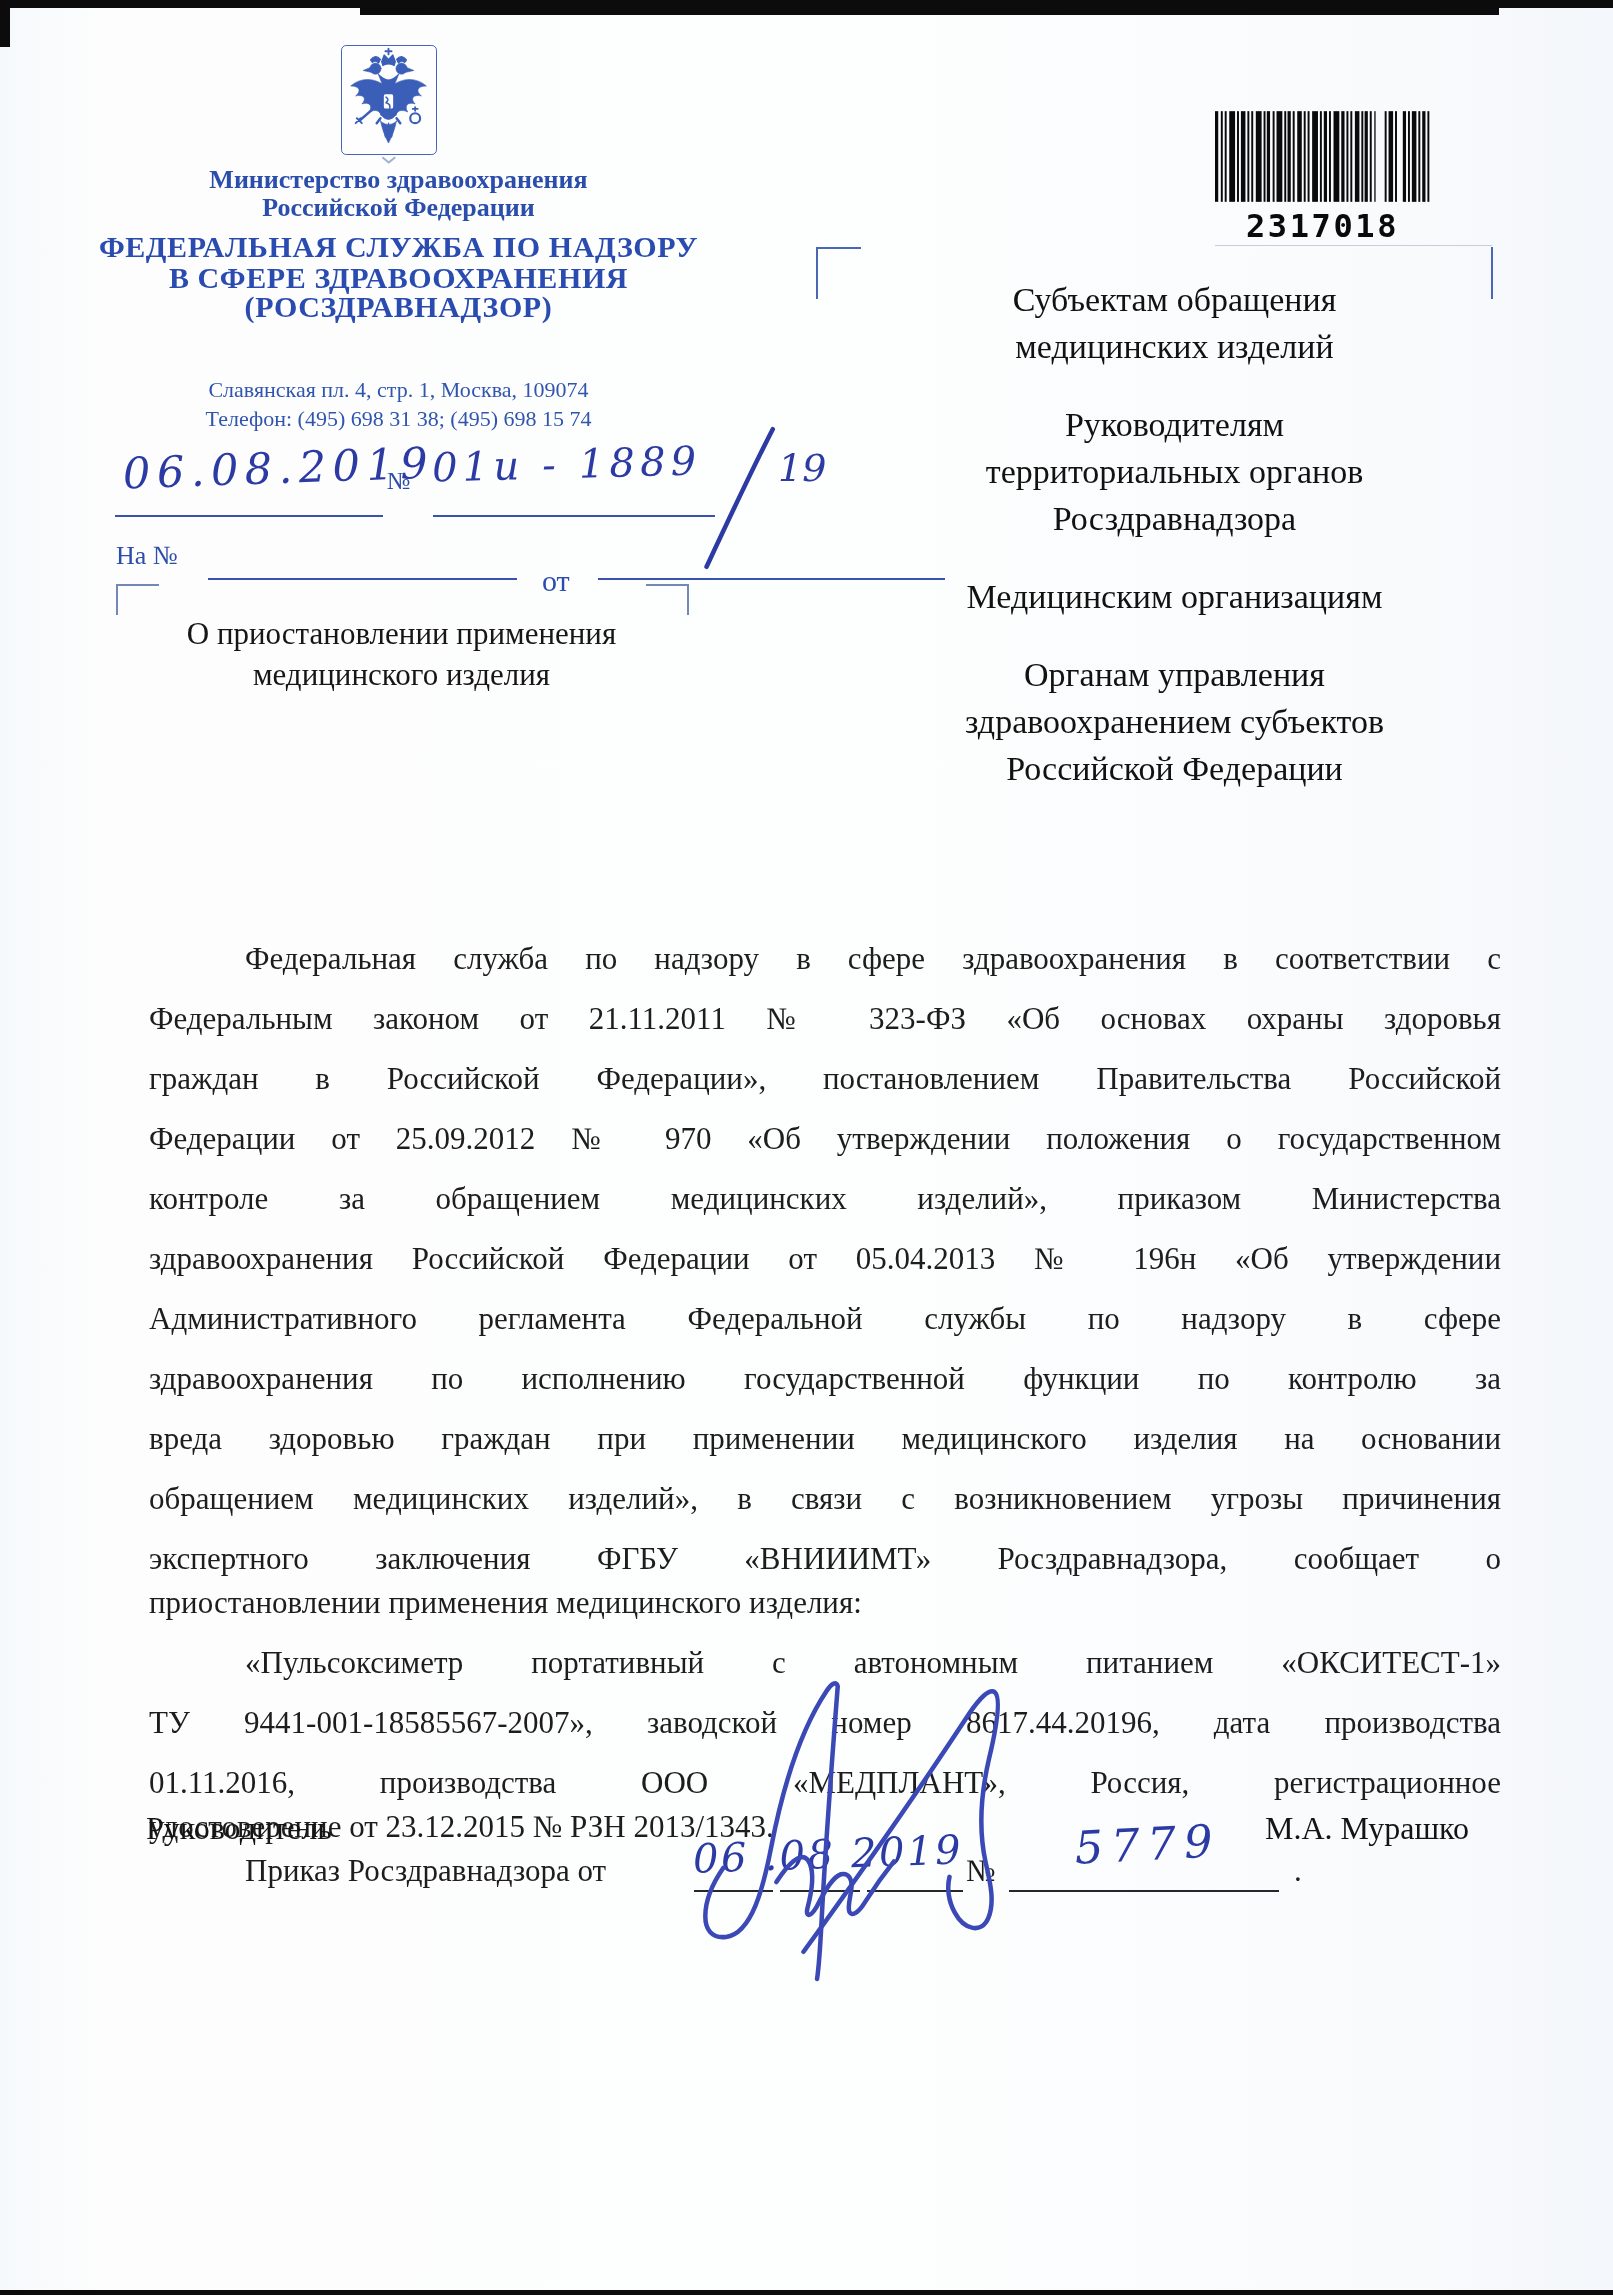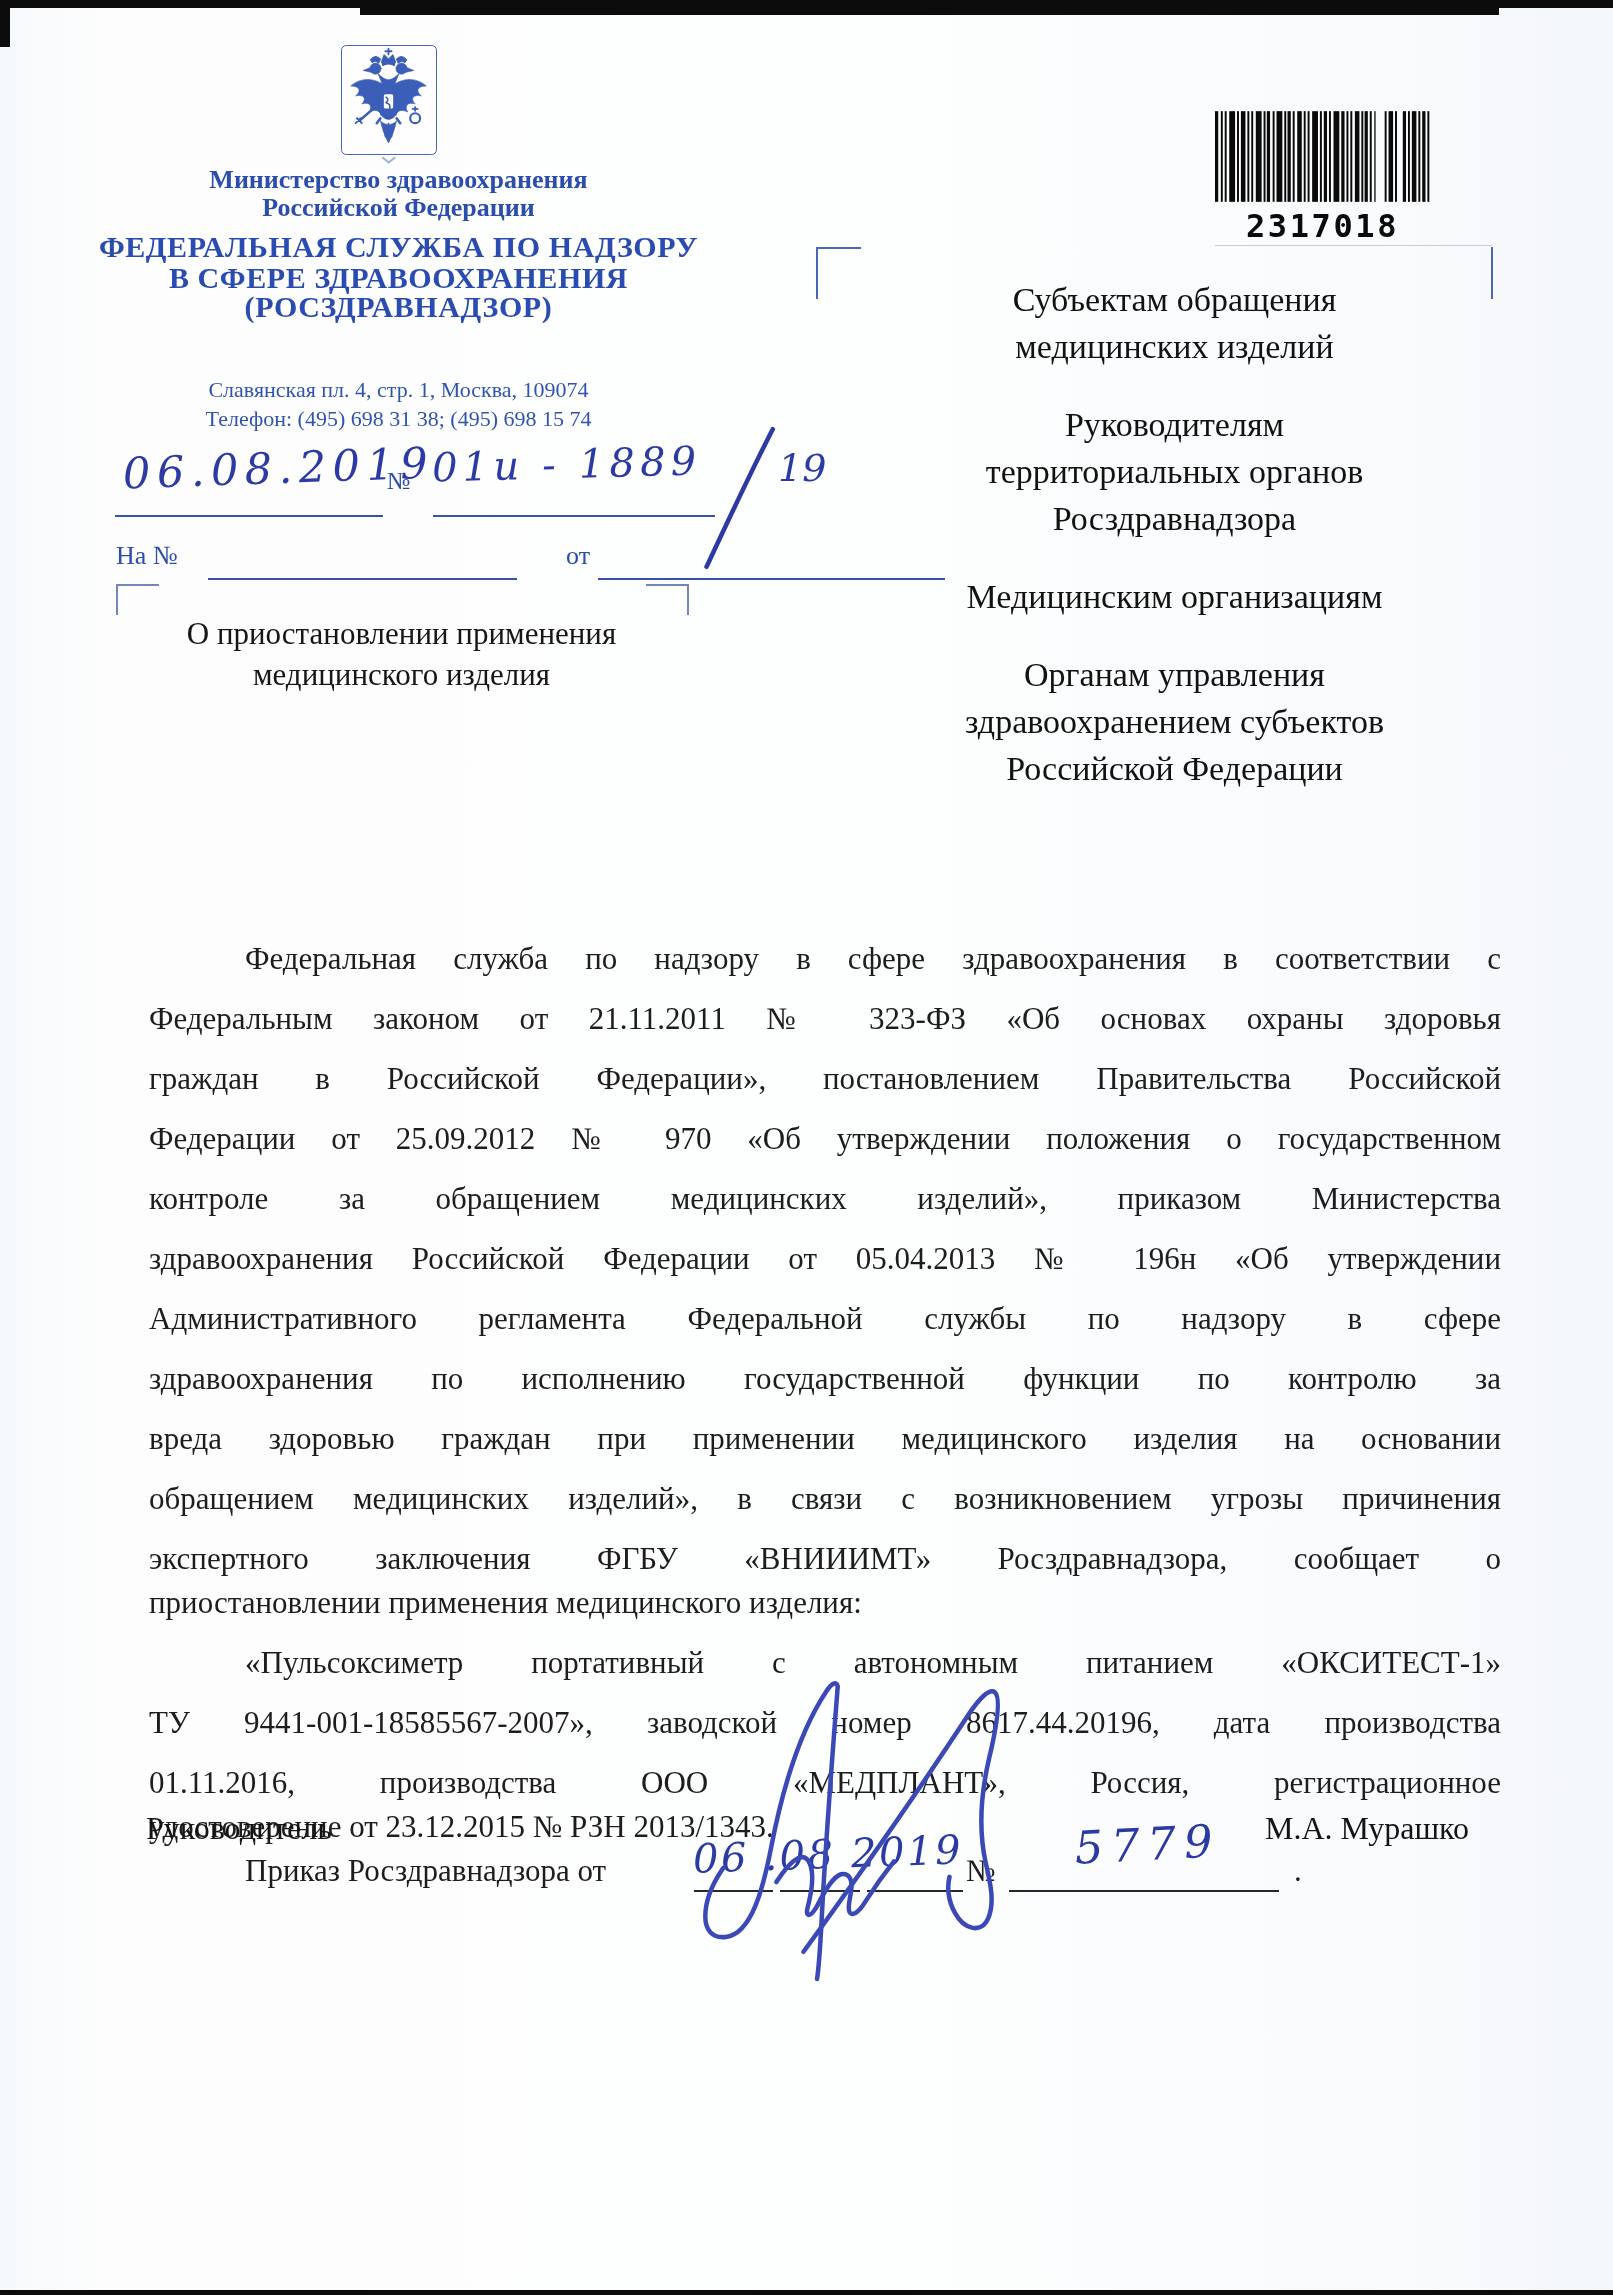--- a/index.html
+++ b/index.html
@@ -102,21 +102,21 @@
   <div class="abs blue" style="left:387px;top:467px;font-size:24.6px;">№</div>
   <div class="abs hw" style="left:432px;top:441px;font-size:40px;letter-spacing:5.2px;transform:rotate(-1.5deg);">01и - 1889</div>
   <div class="abs fline" style="left:433px;top:515px;width:282px;"></div>
   <svg class="abs" style="left:700px;top:424px;" width="78" height="148" viewBox="0 0 120 228">
     <path d="M10 220 C 38 160, 76 78, 112 8" fill="none" stroke="#2c3aa3" stroke-width="7" stroke-linecap="round"></path>
   </svg>
   <div class="abs hw" style="left:778px;top:446px;font-size:38px;">19</div>
 
   <div class="abs blue" style="left:116px;top:541px;font-size:26px;">На №</div>
   <div class="abs fline" style="left:208px;top:578px;width:309px;"></div>
-  <div class="abs blue" style="left:542px;top:541px;font-size:26px;margin-left:24px;">от</div>
+  <div class="abs blue" style="left:542px;top:564px;font-size:30px;">от</div>
   <div class="abs fline" style="left:598px;top:578px;width:347px;"></div>
 
   <div class="corner" style="left:116px;top:584px;">
       <div class="h" style="width:43px;"></div>
       <div class="v" style="left:0;height:31px;"></div>
     </div>
   <div class="corner" style="left:646px;top:584px;">
       <div class="h" style="width:43px;"></div>
       <div class="v" style="left:41px;height:31px;"></div>
     </div>

